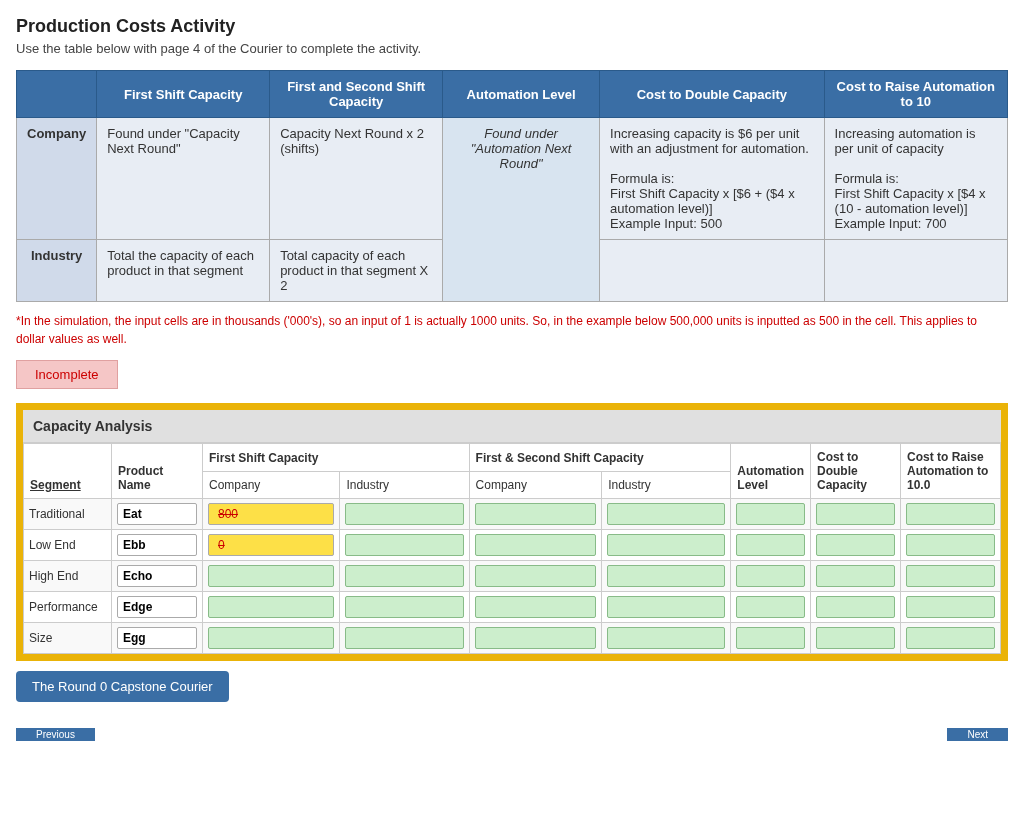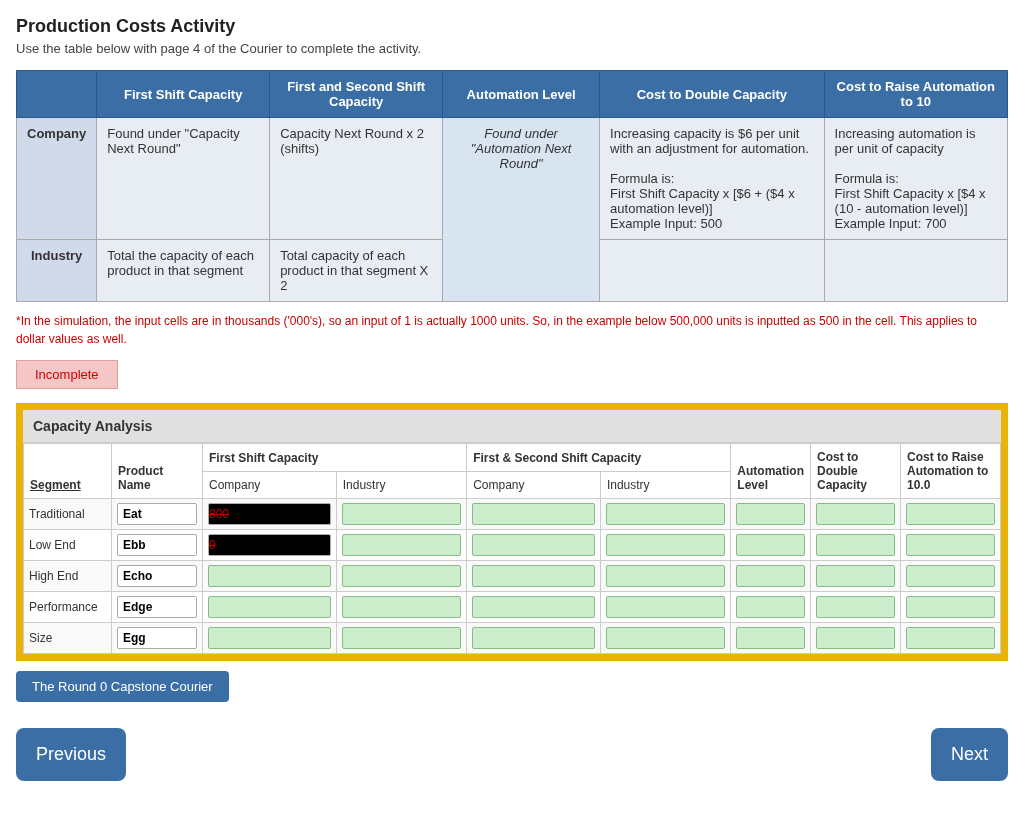--- a/index.html
+++ b/index.html
@@ -26,27 +26,27 @@
     .capacity-title { background: #e0e0e0; padding: 8px 10px; font-weight: bold; font-size: 14px; border-bottom: 1px solid #ccc; }
 
     
     .data-table { width: 100%; border-collapse: collapse; }
     .data-table th { background: #fff; padding: 6px 6px; font-size: 12px; font-weight: bold; border: 1px solid #ccc; text-align: left; vertical-align: bottom; }
     .data-table th.sub { font-weight: normal; font-size: 12px; }
     .data-table td { border: 1px solid #ccc; padding: 4px 5px; font-size: 12px; vertical-align: middle; }
     .data-table tr:nth-child(odd) td { background: #f9f9f9; }
     .data-table tr:nth-child(even) td { background: #fff; }
     .input-green { width: 100%; padding: 3px 5px; border: 1px solid #88bb88; border-radius: 2px; font-size: 12px; background: #cceecc; }
-    .input-red-val { width: 100%; padding: 3px 0; border: 1px solid #aaa; border-radius: 2px; font-size: 12px; background: #000000; color: #cc0000; text-decoration: line-through; }
+    .input-red-val { width: 100%; padding: 3px 9px; border: 1px solid #aaa; border-radius: 2px; font-size: 12px; background: #fde047; color: #cc0000; text-decoration: line-through; }
 
     .product-input { width: 80px; padding: 3px 5px; border: 1px solid #aaa; border-radius: 2px; font-size: 12px; background: #fff; font-weight: bold; }
 
     
     .bottom-bar { display: flex; justify-content: space-between; align-items: center; margin-top: 16px; }
-    .btn-blue { background: #3a6ea5; color: #fff; border: none; padding: 16px 20px; border-radius: 8px; font-size: 18px; cursor: pointer; }
+    .btn-blue { background: #3a6ea5; color: #fff; border: none; padding: 1px 20px; border-radius: 0; font-size: 10px; cursor: pointer; }
     .btn-courier { background: #3a6ea5; color: #fff; border: none; padding: 8px 16px; border-radius: 4px; font-size: 13px; cursor: pointer; margin-top: 10px; margin-bottom: 10px; }
 
     .col-segment { width: 88px; text-decoration: underline; }
     .col-product { width: 90px; }
     .col-auto { width: 75px; }
     .col-double { width: 90px; }
     .col-raise { width: 100px; }
   </style>
 </head>
 <body>

